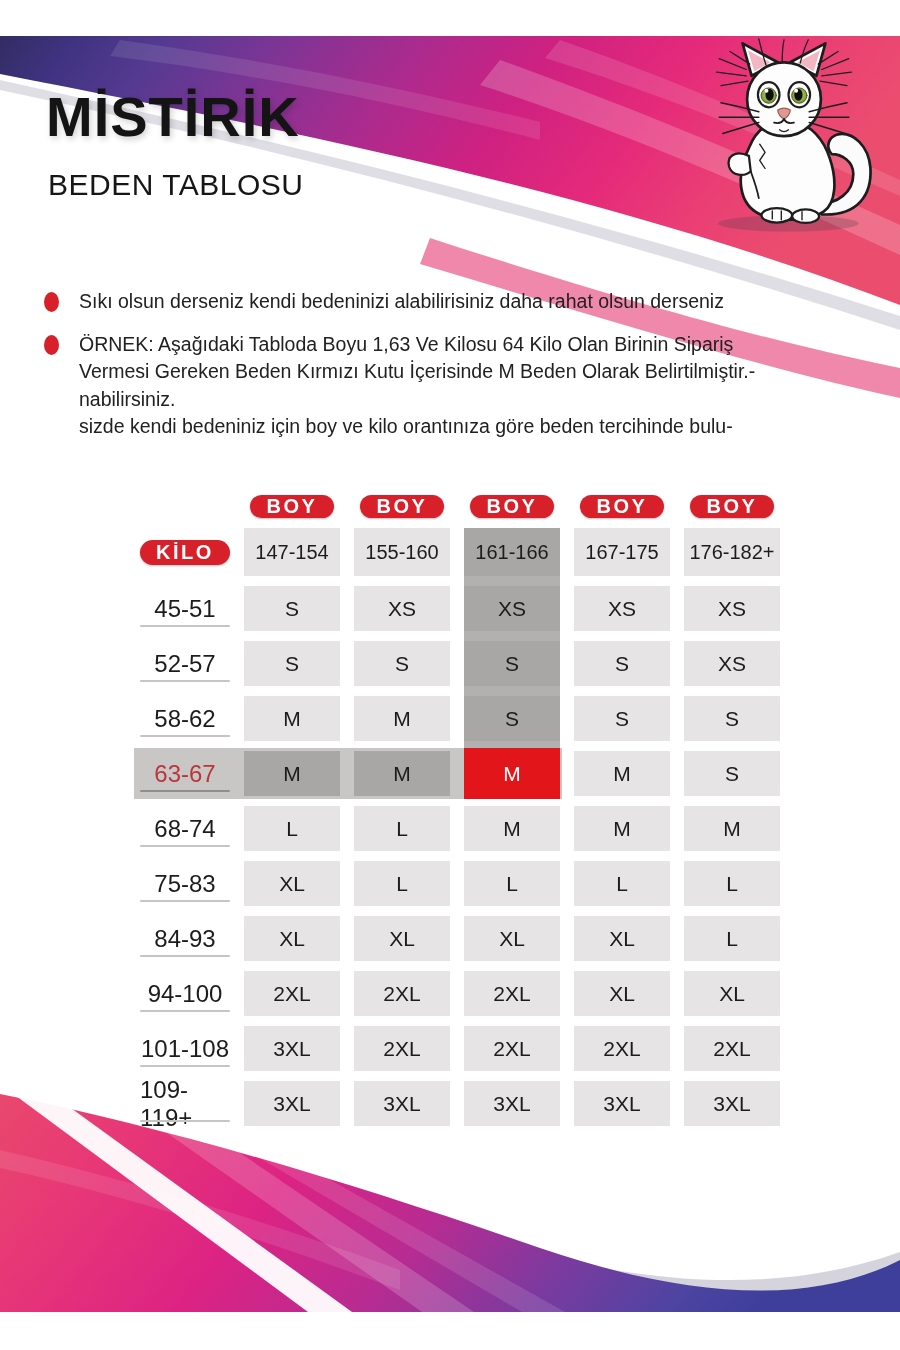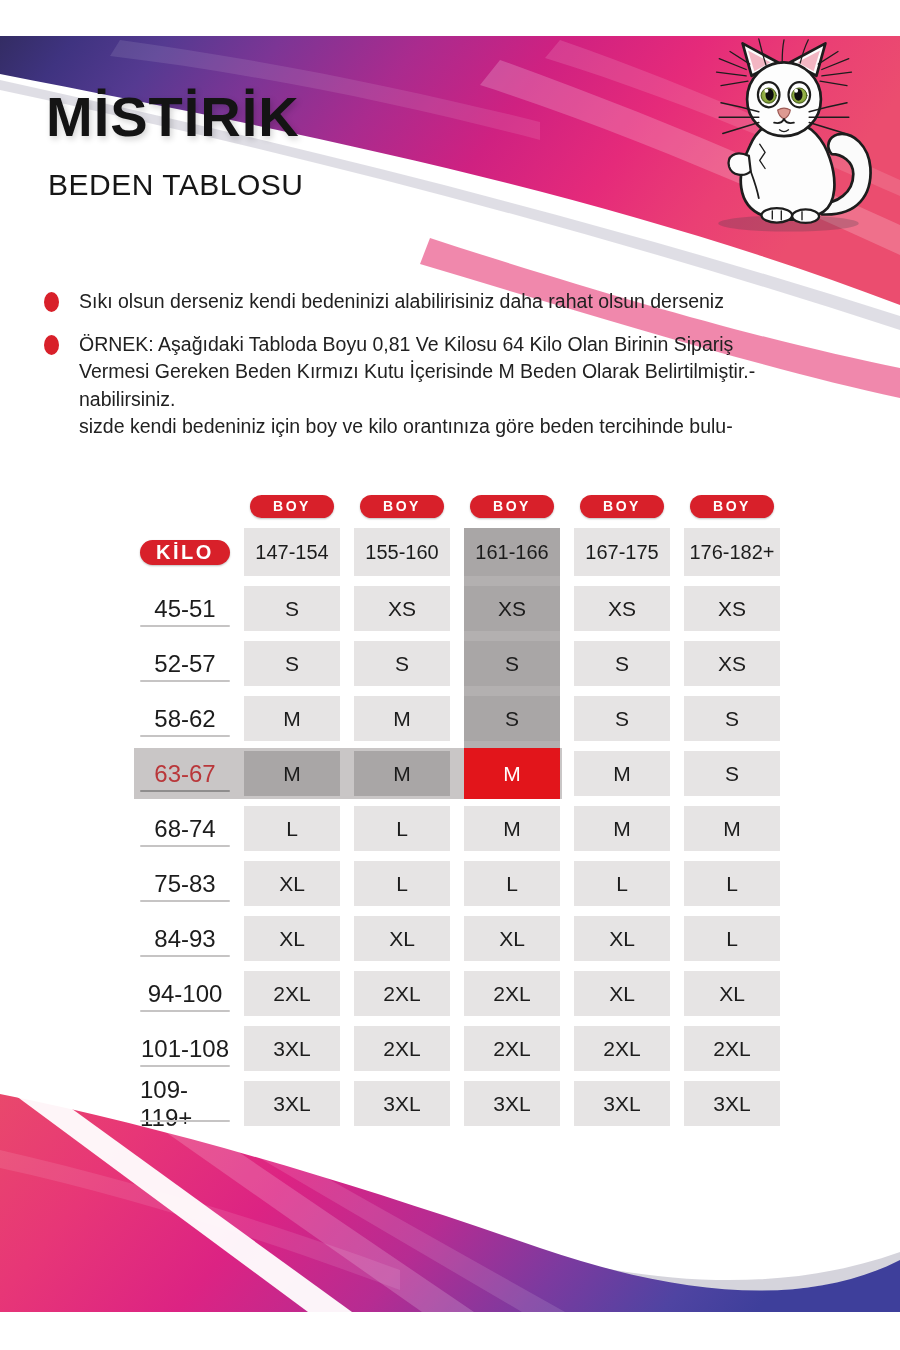--- a/index.html
+++ b/index.html
@@ -38,21 +38,21 @@
     grid-template-rows:24px 48px repeat(10,45px);
     column-gap:14px;row-gap:10px;
   }
   .pillwrap{display:flex;align-items:center;justify-content:center;}
   .pill{
     display:flex;align-items:center;justify-content:center;
     background:var(--red,#d8202a);color:#ffffff;font-weight:700;
     border-radius:14px;letter-spacing:2.5px;
     box-shadow:0 1px 2px rgba(0,0,0,0.25);
   }
-  .pill.boy{width:84px;height:23px;font-size:14px;}
+  .pill.boy{width:84px;height:23px;font-size:20px;}
   .pill.kilo{width:92px;height:25px;font-size:20px;}
   .cell{
     display:flex;align-items:center;justify-content:center;
     background:var(--cell,#e6e4e4);font-size:21px;font-weight:500;color:#1c1c1c;
   }
   .cell.head{font-size:20px;}
   .cell.dark{background:var(--darkcell,#a9a6a6);}
   .cell.red{
     background:var(--redcell,#e2151b);color:#ffffff;
     margin-top:-3px;margin-bottom:-3px;
@@ -183,21 +183,21 @@
   <section class="notes">
       <div class="note">
         <span class="bullet"></span>
         <div class="note-text">
           <div>Sıkı olsun derseniz kendi bedeninizi alabilirisiniz daha rahat olsun derseniz</div>
         </div>
       </div>
       <div class="note">
         <span class="bullet"></span>
         <div class="note-text">
-          <div>ÖRNEK: Aşağıdaki Tabloda Boyu 0,81 Ve Kilosu 64 Kilo Olan Birinin Sipariş</div>
+          <div>ÖRNEK: Aşağıdaki Tabloda Boyu 1,63 Ve Kilosu 64 Kilo Olan Birinin Sipariş</div>
           <div>Vermesi Gereken Beden Kırmızı Kutu İçerisinde M Beden Olarak Belirtilmiştir.-</div>
           <div>nabilirsiniz.</div>
           <div>sizde kendi bedeniniz için boy ve kilo orantınıza göre beden tercihinde bulu-</div>
         </div>
       </div>
     </section>
 
   <section class="table-wrap">
     <div class="band-col"></div>
     <div class="band-row"></div>

